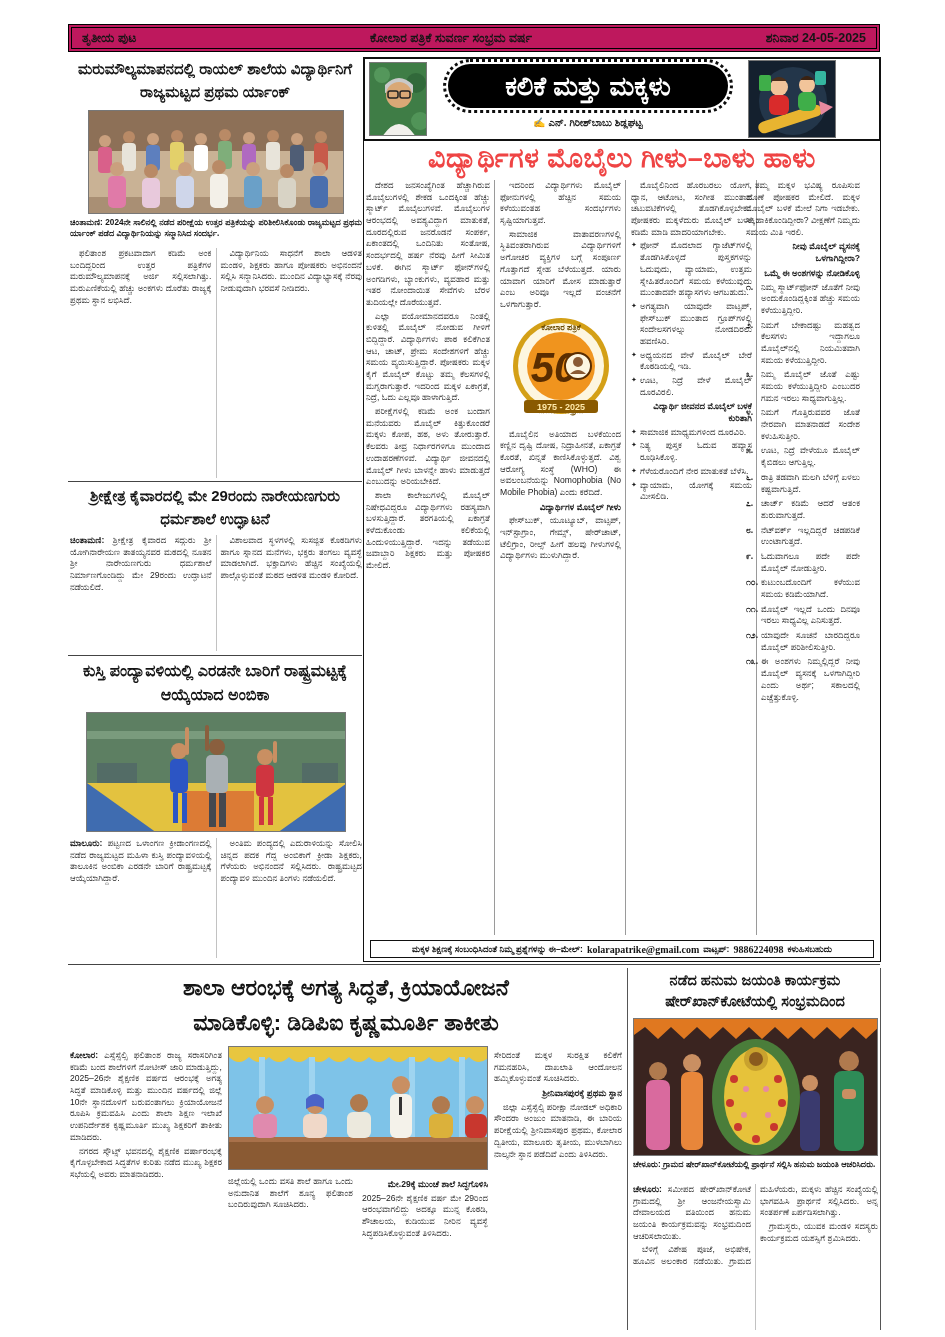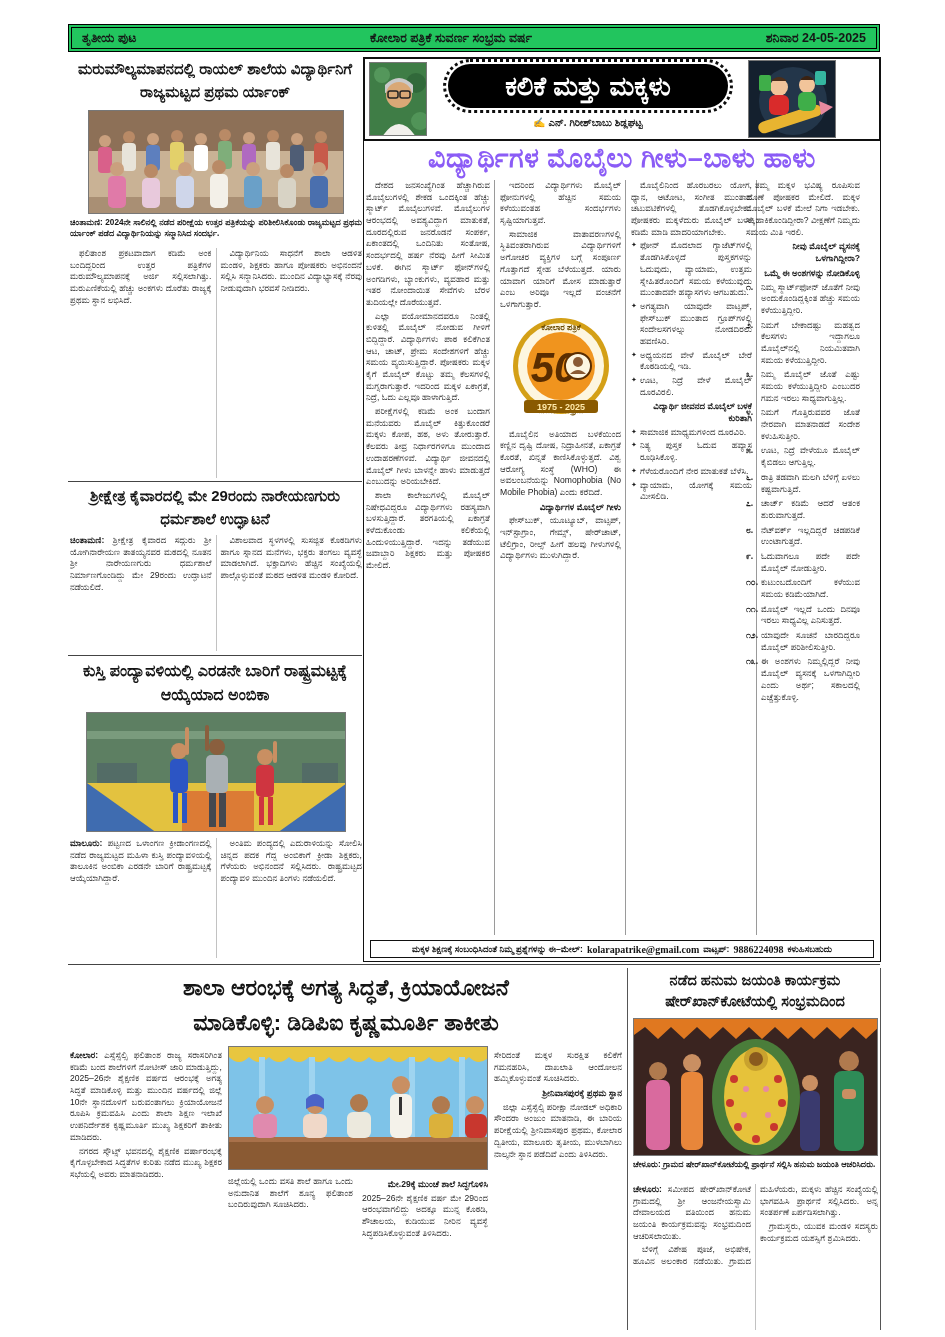--- a/index.html
+++ b/index.html
@@ -1,25 +1,25 @@
 <!DOCTYPE html>
 <html><head>
 <meta charset="utf-8">
 <style>
   html,body{margin:0;padding:0;background:#e8e8e6;}
   .sheet{position:relative;width:945px;height:1337px;background:#ffffff;
          font-family:"Liberation Sans",sans-serif;color:#151515;overflow:hidden;}
   .abs{position:absolute;box-sizing:border-box;}
   
-  .hdr{border:4px double #000;background:#22c55e;display:flex;align-items:center;
+  .hdr{border:4px double #000;background:#be185d;display:flex;align-items:center;
        justify-content:space-between;padding:0 10px;font-weight:bold;font-size:12.5px;}
   
   .hl{font-weight:bold;text-align:center;line-height:1.5;}
   .hl-small{font-size:15px;}
-  .hl-big-red{font-size:27px;color:#8b5cf6;letter-spacing:.5px;line-height:1.1;}
+  .hl-big-red{font-size:27px;color:#ef4444;letter-spacing:.5px;line-height:1.1;}
   .hl-bottom{font-size:22px;line-height:1.6;}
   .hl-br{font-size:14.5px;line-height:1.45;}
   
   .bodytxt{font-size:8.6px;line-height:1.36;text-align:justify;color:#1c1c1c;overflow:hidden;}
   .bodytxt p{margin:0 0 2px;text-indent:9px;}
   .bodytxt p.noind{text-indent:0;}
   .two-col{columns:2;column-gap:9px;column-rule:1px solid #c2c2c2;}
   .subhead{font-weight:bold;text-align:right;text-indent:0!important;margin:3px 0 2px!important;}
   .blt-item{text-indent:0!important;padding-left:9px;position:relative;}
   .blt{position:absolute;left:0;top:0;font-size:7px;}

